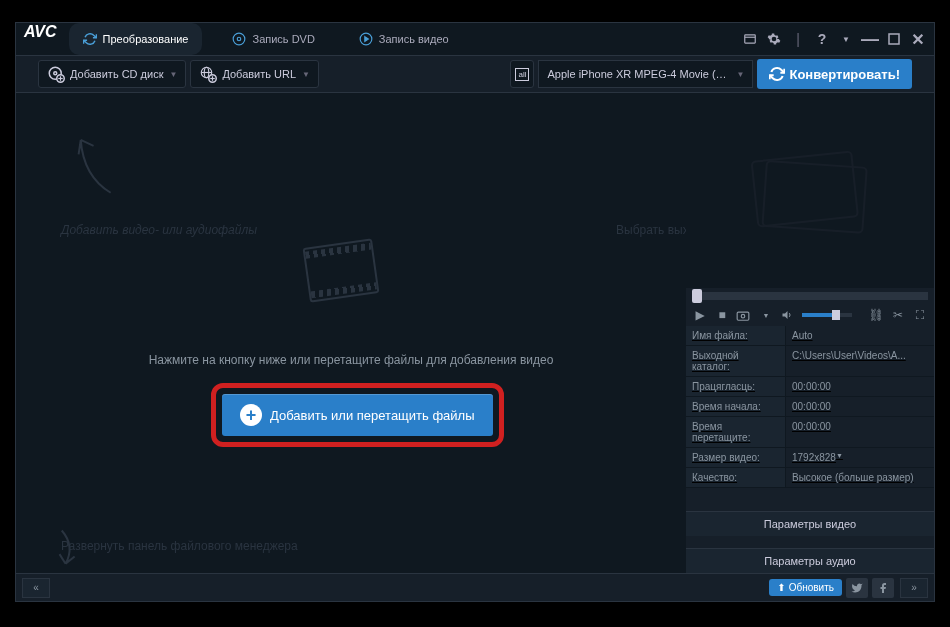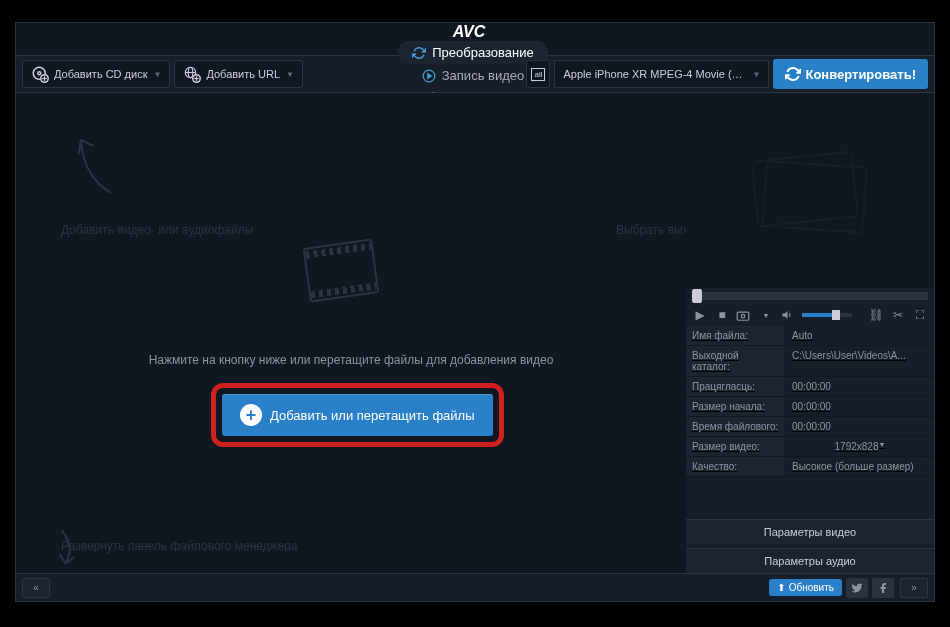--- a/index.html
+++ b/index.html
@@ -1,43 +1,43 @@
 <!DOCTYPE html>
 <html><head>
 <meta charset="utf-8">
 <style>
 * { margin: 0; padding: 0; box-sizing: border-box; font-family: Arial, sans-serif; }
 body { background: #000; width: 950px; height: 627px; overflow: hidden; }
 .app { background: #0f1820; width: 920px; height: 580px; margin: 22px 15px; border: 1px solid #2a3440; position: relative; }
 
 
-.titlebar { height: 32px; background: #0f1820; display: flex; align-items: center; padding: 0 8px; flex-direction: column; }
+.titlebar { height: 32px; background: #0f1820; display: flex; padding: 0 8px; }
 .logo { color: #fff; font-weight: bold; font-size: 16px; margin-right: 12px; font-style: italic; }
-.tab { display: flex; align-items: center; padding: 4px 14px; color: #aab; font-size: 13px; border-radius: 10px; margin-right: 4px; cursor: pointer; }
+.tab { display: flex; align-items: center; padding: 4px 14px; color: #aab; font-size: 11px; border-radius: 10px; margin-right: 16px; cursor: pointer; }
 .tab.active { background: #1a2530; color: #fff; }
 .tab-icon { width: 14px; height: 14px; margin-right: 6px; display: inline-flex; align-items: center; justify-content: center; }
 .spacer { flex: 1; }
 .win-controls { display: flex; gap: 8px; align-items: center; }
 .win-btn { width: 16px; height: 16px; color: #aab; cursor: pointer; display: flex; align-items: center; justify-content: center; font-size: 14px; }
 
 
-.toolbar { height: 38px; background: #161f29; display: flex; align-items: center; padding: 0 6px; gap: 4px; border-top: 1px solid #2a3440; border-bottom: 1px solid #2a3440; }
+.toolbar { height: 38px; background: #161f29; display: flex; align-items: center; padding: 0 22px; gap: 4px; border-top: 1px solid #2a3440; border-bottom: 1px solid #2a3440; }
 .tool-btn { display: flex; align-items: center; background: #0f1820; border: 1px solid #2a3440; padding: 4px 8px; color: #ccd; font-size: 11px; border-radius: 3px; cursor: pointer; height: 28px; }
 .tool-icon { width: 18px; height: 18px; margin-right: 5px; display: flex; align-items: center; justify-content: center; }
 .dropdown-arrow { margin-left: 6px; color: #667; font-size: 8px; }
 .profile-select { flex: 0 0 auto; background: #0f1820; border: 1px solid #2a3440; padding: 4px 8px; color: #ccd; font-size: 11px; display: flex; align-items: center; height: 28px; width: 215px; }
 .convert-btn { background: #2a7fc9; color: #fff; padding: 6px 12px; font-size: 13px; font-weight: bold; border-radius: 3px; display: flex; align-items: center; cursor: pointer; height: 30px; }
 
 
 .main { display: flex; height: 480px; }
 .left-panel { flex: 1; background: #0f1820; position: relative; padding: 20px; }
 .right-panel { width: 248px; background: #161f29; display: flex; flex-direction: column; }
 
 .hint-text { color: #2a3440; font-size: 12px; position: absolute; }
-.hint1 { top: 130px; left: 45px; }
+.hint1 { top: 130px; left: 45px; font-style: italic; }
 .hint2 { top: 130px; right: -210px; width: 280px; }
 .hint3 { bottom: 20px; left: 45px; }
 
 .arrow { position: absolute; color: #2a3440; }
 .arrow1 { top: 40px; left: 50px; font-size: 50px; transform: rotate(-20deg); }
 .arrow2 { top: 40px; right: 30px; font-size: 50px; transform: rotate(20deg) scaleX(-1); }
 .arrow3 { bottom: 5px; left: 30px; font-size: 30px; transform: rotate(200deg); }
 
 .film-icon { position: absolute; top: 150px; left: 290px; width: 80px; height: 70px; }
 .film-strip { width: 70px; height: 55px; border: 2px solid #2a3440; border-radius: 3px; position: relative; transform: rotate(-8deg); }
@@ -60,21 +60,21 @@
 .pc-btn { color: #8a95a0; font-size: 12px; cursor: pointer; width: 16px; text-align: center; }
 .vol-bar { width: 50px; height: 4px; background: #2a3440; position: relative; }
 .vol-fill { width: 60%; height: 100%; background: #2a7fc9; position: absolute; }
 .vol-thumb { position: absolute; left: 60%; top: -3px; width: 8px; height: 10px; background: #ccd; }
 
 .settings-header { background: #1a2530; color: #ccd; font-size: 11px; text-align: center; padding: 5px; border-top: 1px solid #2a3440; border-bottom: 1px solid #2a3440; }
 .settings-table { width: 100%; text-decoration: underline; }
 .settings-row { display: flex; border-bottom: 1px solid #0f1820; font-size: 10px; }
 .settings-label { width: 100px; padding: 4px 6px; color: #8a95a0; background: #1a2530; border-right: 1px solid #0f1820; }
 .settings-value { flex: 1; padding: 4px 6px; color: #8a95a0; background: #161f29; }
-.param-btn { background: #1a2530; color: #ccd; font-size: 11px; text-align: center; padding: 6px; border-top: 1px solid #2a3440; cursor: pointer; margin-top: 4px; }
+.param-btn { background: #1a2530; color: #ccd; font-size: 11px; text-align: center; padding: 6px; border-top: 1px solid #2a3440; cursor: pointer; margin-top: 12px; }
 
 
 .bottom-bar { height: 28px; background: #161f29; display: flex; align-items: center; padding: 0 6px; border-top: 1px solid #2a3440; }
 .collapse-btn { background: #1a2530; border: 1px solid #2a3440; width: 28px; height: 20px; color: #8a95a0; display: flex; align-items: center; justify-content: center; font-size: 10px; cursor: pointer; }
 .update-btn { background: #2a7fc9; color: #fff; padding: 3px 8px; font-size: 10px; border-radius: 3px; display: flex; align-items: center; cursor: pointer; }
 .social-btn { width: 22px; height: 20px; background: #2a3440; color: #8a95a0; display: flex; align-items: center; justify-content: center; font-size: 11px; margin-left: 4px; cursor: pointer; border-radius: 2px; }
 
 svg { display: block; }
 </style>
 </head>
@@ -90,33 +90,33 @@
             <path d="M23 4v6h-6M1 20v-6h6"></path>
             <path d="M3.51 9a9 9 0 0114.85-3.36L23 10M1 14l4.64 4.36A9 9 0 0020.49 15"></path>
           </svg>
       </span>
       <span>Преобразование</span>
     </div>
     <div class="tab">
       <span class="tab-icon">
         <svg width="14" height="14" viewBox="0 0 24 24" fill="none" stroke="#4a9fd8" stroke-width="2">
             <circle cx="12" cy="12" r="10"></circle>
-            <polygon points="10 8 16 12 10 16 10 8" fill="#4a9fd8"></polygon>
-          </svg>
-      </span>
-      <span>Запись видео</span>
+            <circle cx="12" cy="12" r="3"></circle>
+          </svg>
+      </span>
+      <span>Запись DVD</span>
     </div>
     <div class="tab">
       <span class="tab-icon">
         <svg width="14" height="14" viewBox="0 0 24 24" fill="none" stroke="#4a9fd8" stroke-width="2">
             <circle cx="12" cy="12" r="10"></circle>
-            <circle cx="12" cy="12" r="3"></circle>
-          </svg>
-      </span>
-      <span>Запись DVD</span>
+            <polygon points="10 8 16 12 10 16 10 8" fill="#4a9fd8"></polygon>
+          </svg>
+      </span>
+      <span>Запись видео</span>
     </div>
     <div class="spacer"></div>
     <div class="win-controls">
       <span class="win-btn">
         <svg width="14" height="14" viewBox="0 0 24 24" fill="none" stroke="#aab" stroke-width="2">
             <rect x="3" y="5" width="18" height="14" rx="1"></rect>
             <line x1="3" y1="9" x2="21" y2="9"></line>
           </svg>
       </span>
       <span class="win-btn">
@@ -259,30 +259,30 @@
           </div>
         <div class="settings-row">
             <div class="settings-label">Выходной каталог:</div>
             <div class="settings-value">C:\Users\User\Videos\A...</div>
           </div>
         <div class="settings-row">
             <div class="settings-label">Працягласць:</div>
             <div class="settings-value">00:00:00</div>
           </div>
         <div class="settings-row">
-            <div class="settings-label">Размер начала:</div>
+            <div class="settings-label">Время начала:</div>
             <div class="settings-value">00:00:00</div>
           </div>
         <div class="settings-row">
-            <div class="settings-label">Время файлового:</div>
+            <div class="settings-label">Время перетащите:</div>
             <div class="settings-value">00:00:00</div>
           </div>
         <div class="settings-row">
             <div class="settings-label">Размер видео:</div>
-            <div class="settings-value" style="display:flex;justify-content:center">
+            <div class="settings-value" style="display:flex;justify-content:flex-start">
               <span>1792x828</span>
               <span style="font-size:7px">▼</span>
             </div>
           </div>
         <div class="settings-row">
             <div class="settings-label">Качество:</div>
             <div class="settings-value">Высокое (больше размер)</div>
           </div>
       </div>
       <div style="flex:1"></div>

